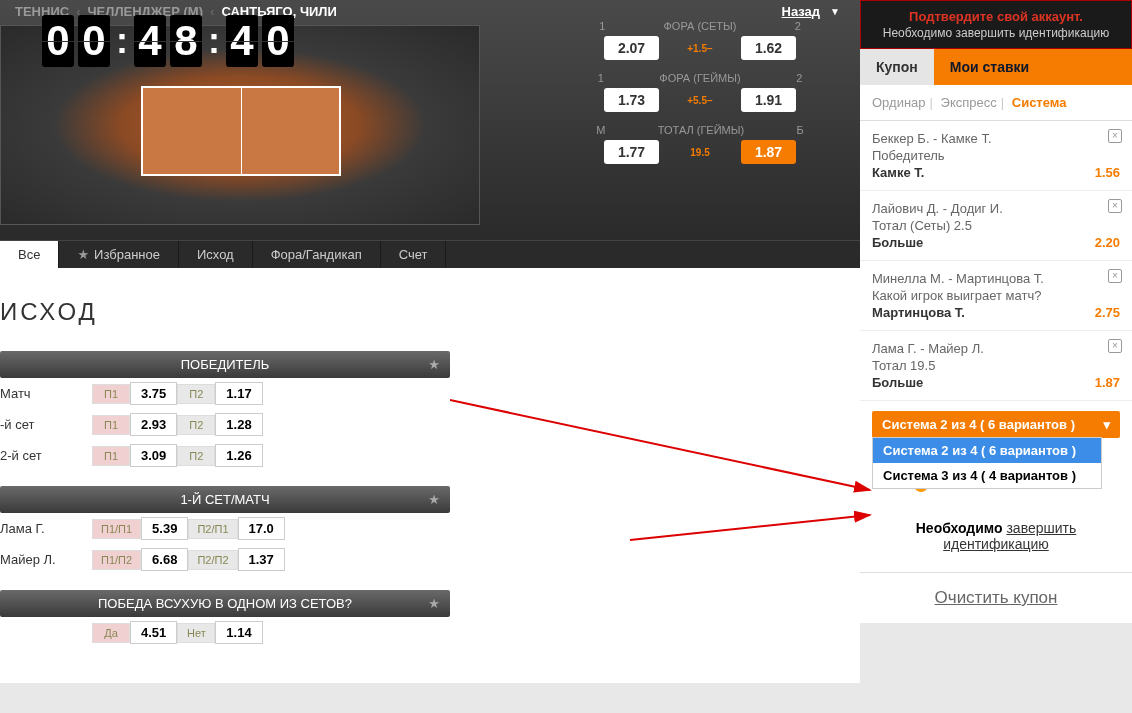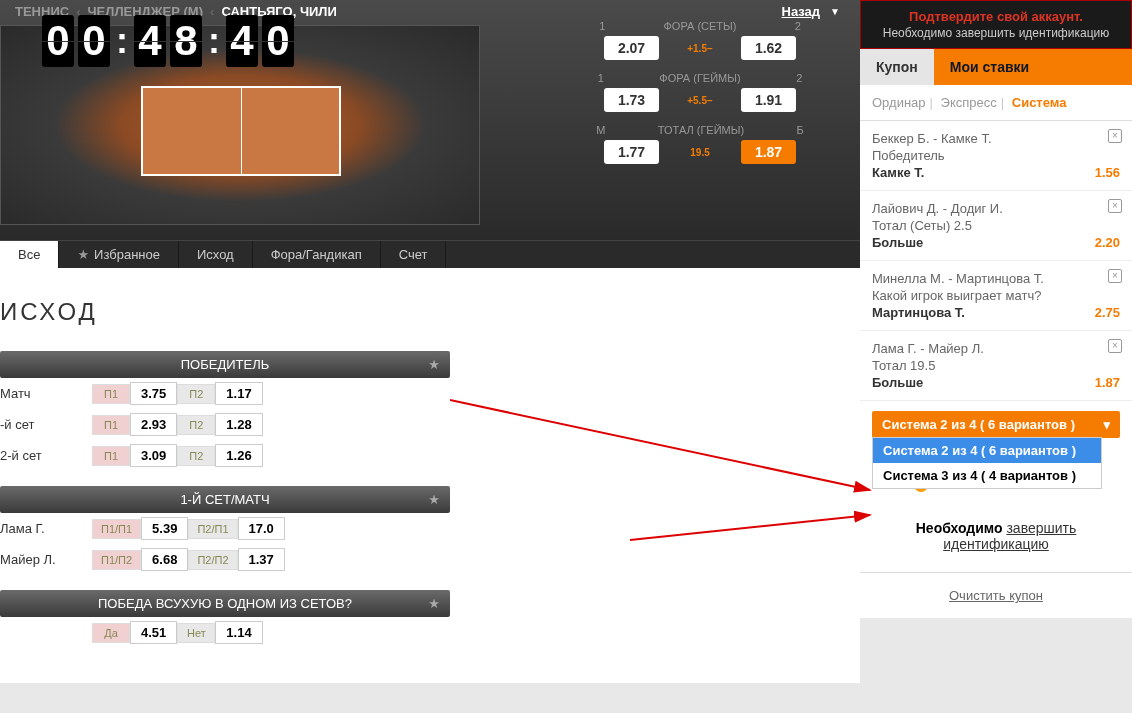--- a/index.html
+++ b/index.html
@@ -59,21 +59,21 @@
 .slip-remove{position:absolute;right:10px;top:8px;width:14px;height:14px;border:1px solid #999;border-radius:2px;text-align:center;line-height:11px;font-size:10px;color:#999;cursor:pointer}
 .system-area{padding:10px 12px;position:relative}
 .system-select{background:#f57c00;color:#fff;padding:6px 10px;font-size:13px;font-weight:bold;border-radius:2px;cursor:pointer;display:flex;justify-content:space-between;align-items:center}
 .system-dropdown{position:absolute;left:12px;right:0;top:36px;background:#fff;border:1px solid #ccc;z-index:20;width:230px}
 .sd-item{padding:5px 10px;font-size:13px;font-weight:bold;cursor:pointer}
 .sd-item.sel{background:#3b8de8;color:#fff}
 .max-line{padding:8px 12px;font-size:13px;color:#333;margin-top:20px}
 .help-icon{display:inline-block;width:14px;height:14px;background:#f90;color:#fff;border-radius:50%;text-align:center;line-height:14px;font-size:10px;margin-left:4px}
 .verify-msg{text-align:center;padding:20px 12px;font-size:14px}
 .verify-msg a{color:#333;text-decoration:underline}
-.clear-link{text-align:center;padding:15px 0;color:#666;font-size:13px;text-decoration:underline;cursor:pointer;border-top:1px solid #ddd}
+.clear-link{text-align:center;padding:15px 0;color:#666;font-size:17px;text-decoration:underline;cursor:pointer;border-top:1px solid #ddd}
 .arrow-svg{position:absolute;pointer-events:none;z-index:50}
 </style>
 </head>
 <body>
 
 <div class="main-area">
   <div class="header">
     <div class="breadcrumb">
       <span class="bc-item">Теннис</span>
       <span class="bc-arrow">‹</span>

